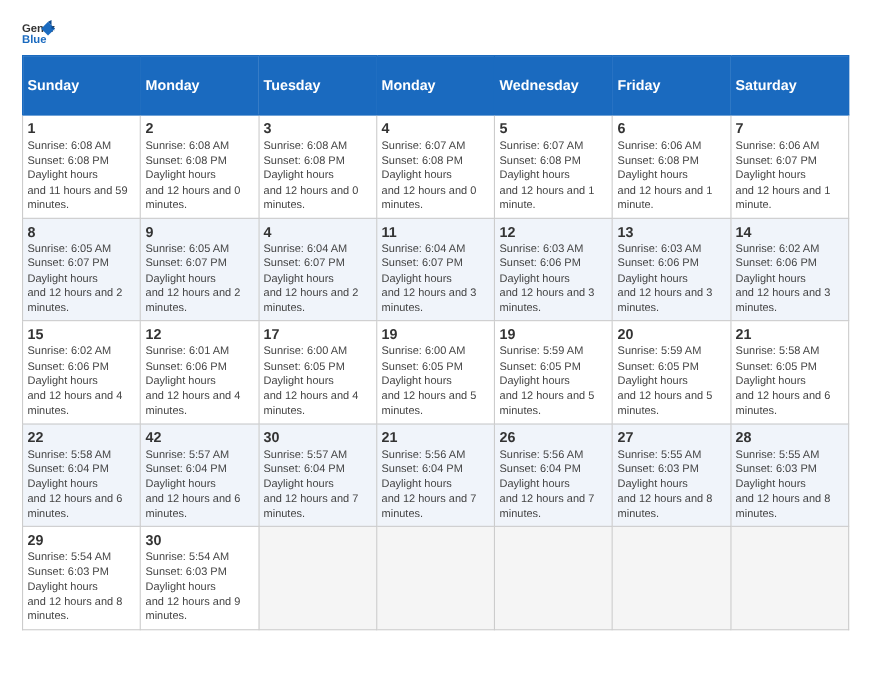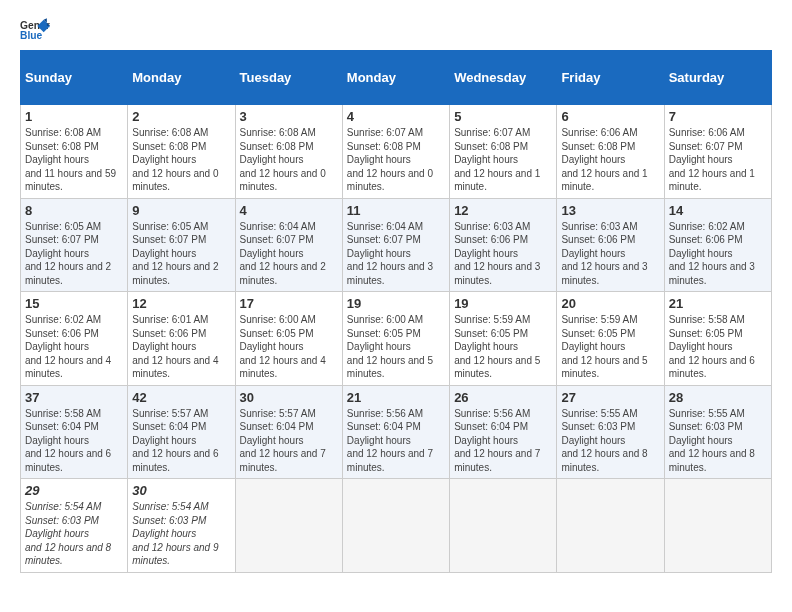--- a/index.html
+++ b/index.html
@@ -60,21 +60,20 @@
       border: 1px solid #ccc;
       vertical-align: top;
       padding: 4px 4px 4px 4px;
       font-size: 10px;
       color: #333;
       height: 80px;
       background: #fff;
     }
     .calendar-table tr:last-child td {
       height: 70px;
-      font-style: italic;
     }
     .day-number {
       font-size: 13px;
       font-weight: bold;
       color: #333;
       display: block;
       margin-bottom: 2px;
     }
     .day-info {
       font-size: 10px;
@@ -310,21 +309,21 @@
         <div class="day-info">
           <span>Sunrise: 5:58 AM</span><br>
           <span>Sunset: 6:05 PM</span><br>
           <span>Daylight hours</span><br>
           <span>and 12 hours and 6 minutes.</span>
         </div>
       </td>
         </tr>
         <tr class="row-shaded">
           <td>
-        <span class="day-number">37</span>
+        <span class="day-number">22</span>
         <div class="day-info">
           <span>Sunrise: 5:58 AM</span><br>
           <span>Sunset: 6:04 PM</span><br>
           <span>Daylight hours</span><br>
           <span>and 12 hours and 6 minutes.</span>
         </div>
       </td>
           <td>
         <span class="day-number">42</span>
         <div class="day-info">

